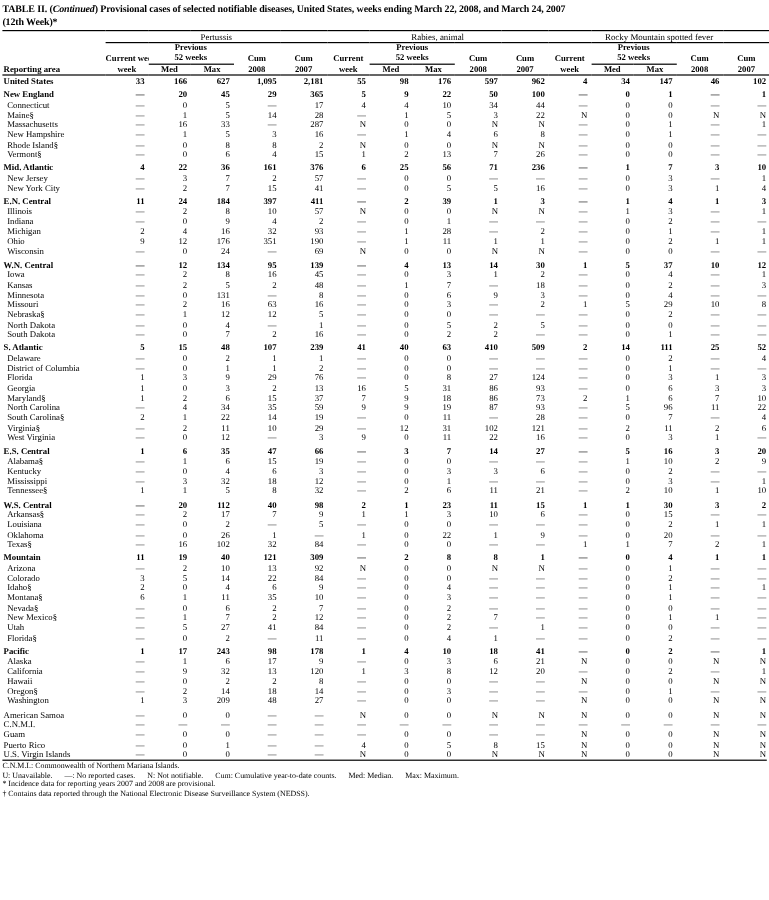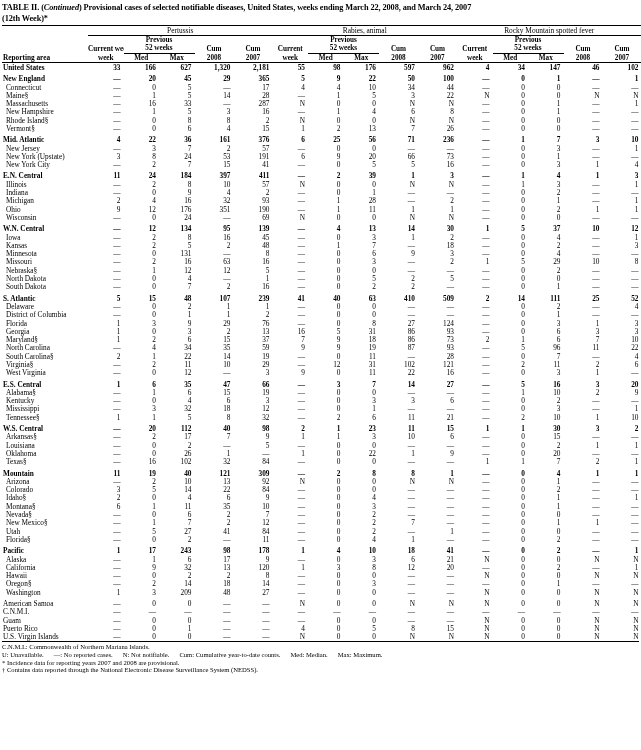--- a/index.html
+++ b/index.html
@@ -182,21 +182,21 @@
           <td colspan="16"></td>
         </tr>
 
     </tbody>
       <tbody id="table-body">
         <tr class="row">
           <td class="area bold">United States</td>
           <td class="num bold">33</td>
           <td class="num bold">166</td>
           <td class="num bold">627</td>
-          <td class="num bold">1,320</td>
+          <td class="num bold">1,095</td>
           <td class="num bold">2,181</td>
           <td class="num bold">55</td>
           <td class="num bold">98</td>
           <td class="num bold">176</td>
           <td class="num bold">597</td>
           <td class="num bold">962</td>
           <td class="num bold">4</td>
           <td class="num bold">34</td>
           <td class="num bold">147</td>
           <td class="num bold">46</td>
@@ -362,38 +362,20 @@
           <td class="num reg">—</td>
           <td class="num reg">0</td>
           <td class="num reg">0</td>
           <td class="num reg">—</td>
           <td class="num reg">—</td>
           <td class="num reg">—</td>
           <td class="num reg">0</td>
           <td class="num reg">3</td>
           <td class="num reg">—</td>
           <td class="num reg">1</td>
-        </tr>
-        <tr class="row">
-          <td class="area reg indent">New York (Upstate)</td>
-          <td class="num reg">3</td>
-          <td class="num reg">8</td>
-          <td class="num reg">24</td>
-          <td class="num reg">53</td>
-          <td class="num reg">191</td>
-          <td class="num reg">6</td>
-          <td class="num reg">9</td>
-          <td class="num reg">20</td>
-          <td class="num reg">66</td>
-          <td class="num reg">73</td>
-          <td class="num reg">—</td>
-          <td class="num reg">0</td>
-          <td class="num reg">1</td>
-          <td class="num reg">—</td>
-          <td class="num reg">—</td>
         </tr>
         <tr class="row">
           <td class="area reg indent">New York City</td>
           <td class="num reg">—</td>
           <td class="num reg">2</td>
           <td class="num reg">7</td>
           <td class="num reg">15</td>
           <td class="num reg">41</td>
           <td class="num reg">—</td>
           <td class="num reg">0</td>

